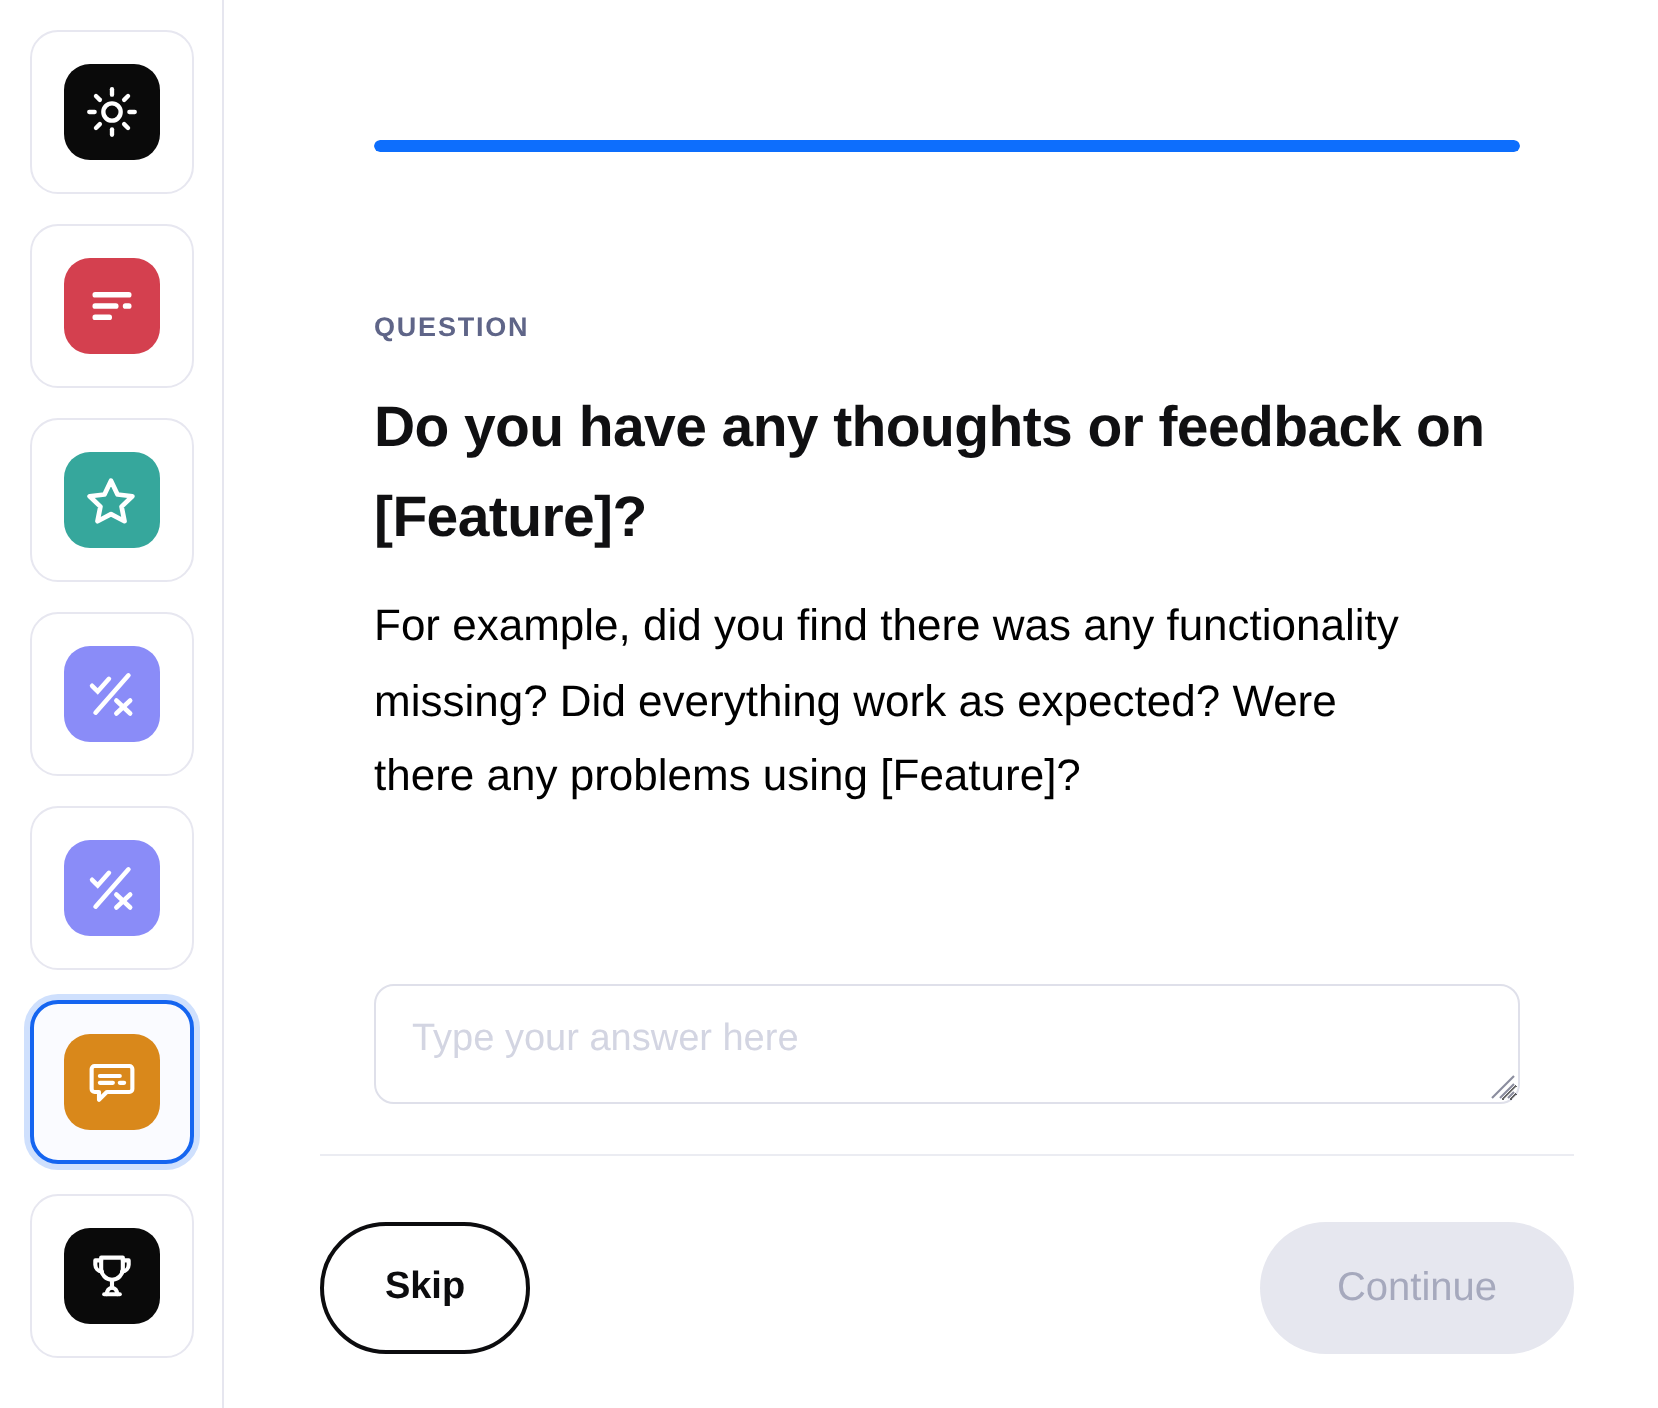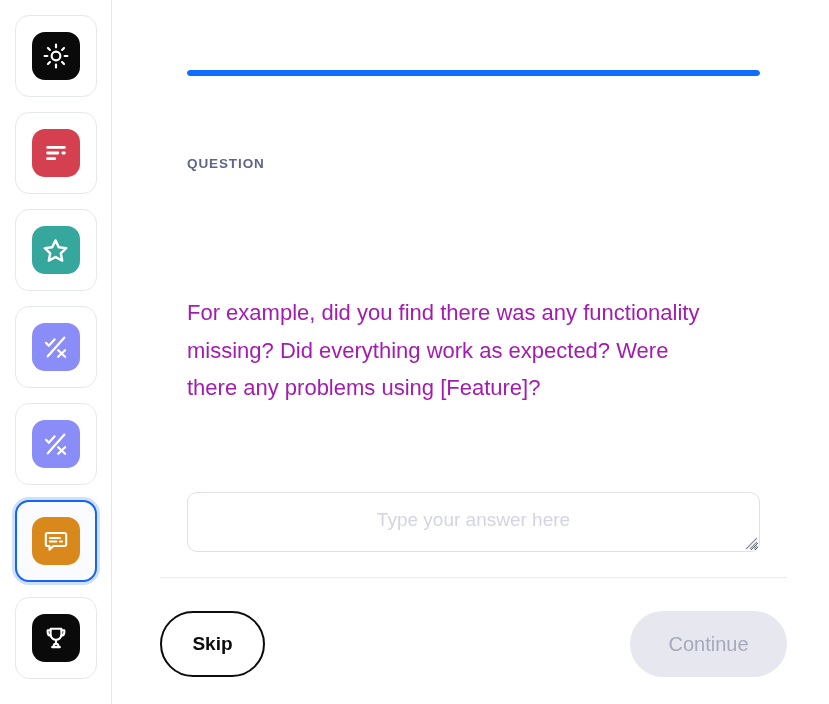--- a/index.html
+++ b/index.html
@@ -109,21 +109,21 @@
   }
 
   #question-desc {
     position: absolute;
     left: 75px;
     top: 294px;
     width: 520px;
     margin: 0;
     font-size: 22px;
     line-height: 37.5px;
-    color: #a21caf;
+    color: #000000;
   }
 
   #answer-wrap {
     position: absolute;
     left: 75px;
     top: 492px;
     width: 573px;
     height: 60px;
   }
   #answer-input {
@@ -132,21 +132,20 @@
     padding: 16px 18px;
     border: 1px solid #dfe0ea;
     border-radius: 10px;
     background: #ffffff;
     font-family: "Liberation Sans", sans-serif;
     font-size: 19px;
     color: #1b1b1f;
     resize: both;
     outline: none;
     overflow: hidden;
-    text-align: center;
   }
   #answer-input::placeholder { color: #d3d5e2; }
   #resize-handle {
     position: absolute;
     right: 2px;
     bottom: 2px;
     width: 16px;
     height: 16px;
     pointer-events: none;
   }
@@ -282,20 +281,21 @@
   </nav>
 
   <main id="main">
 
     <div id="progress-track">
       <div id="progress-fill" style="width:100%"></div>
     </div>
 
     <div id="question-label">QUESTION</div>
 
+    <h1 id="question-title">Do you have any thoughts or feedback on [Feature]?</h1>
 
     <p id="question-desc">For example, did you find there was any functionality missing? Did everything work as expected? Were there any problems using [Feature]?</p>
 
     <div id="answer-wrap">
       <textarea id="answer-input" placeholder="Type your answer here" style=""></textarea>
       <svg id="resize-handle" viewBox="0 0 16 16" fill="none" stroke="#8b8d9e" stroke-width="1.1">
         <line x1="15" y1="4" x2="4" y2="15"></line>
         <line x1="15" y1="8" x2="8" y2="15"></line>
         <line x1="15" y1="12" x2="12" y2="15"></line>
       </svg>

